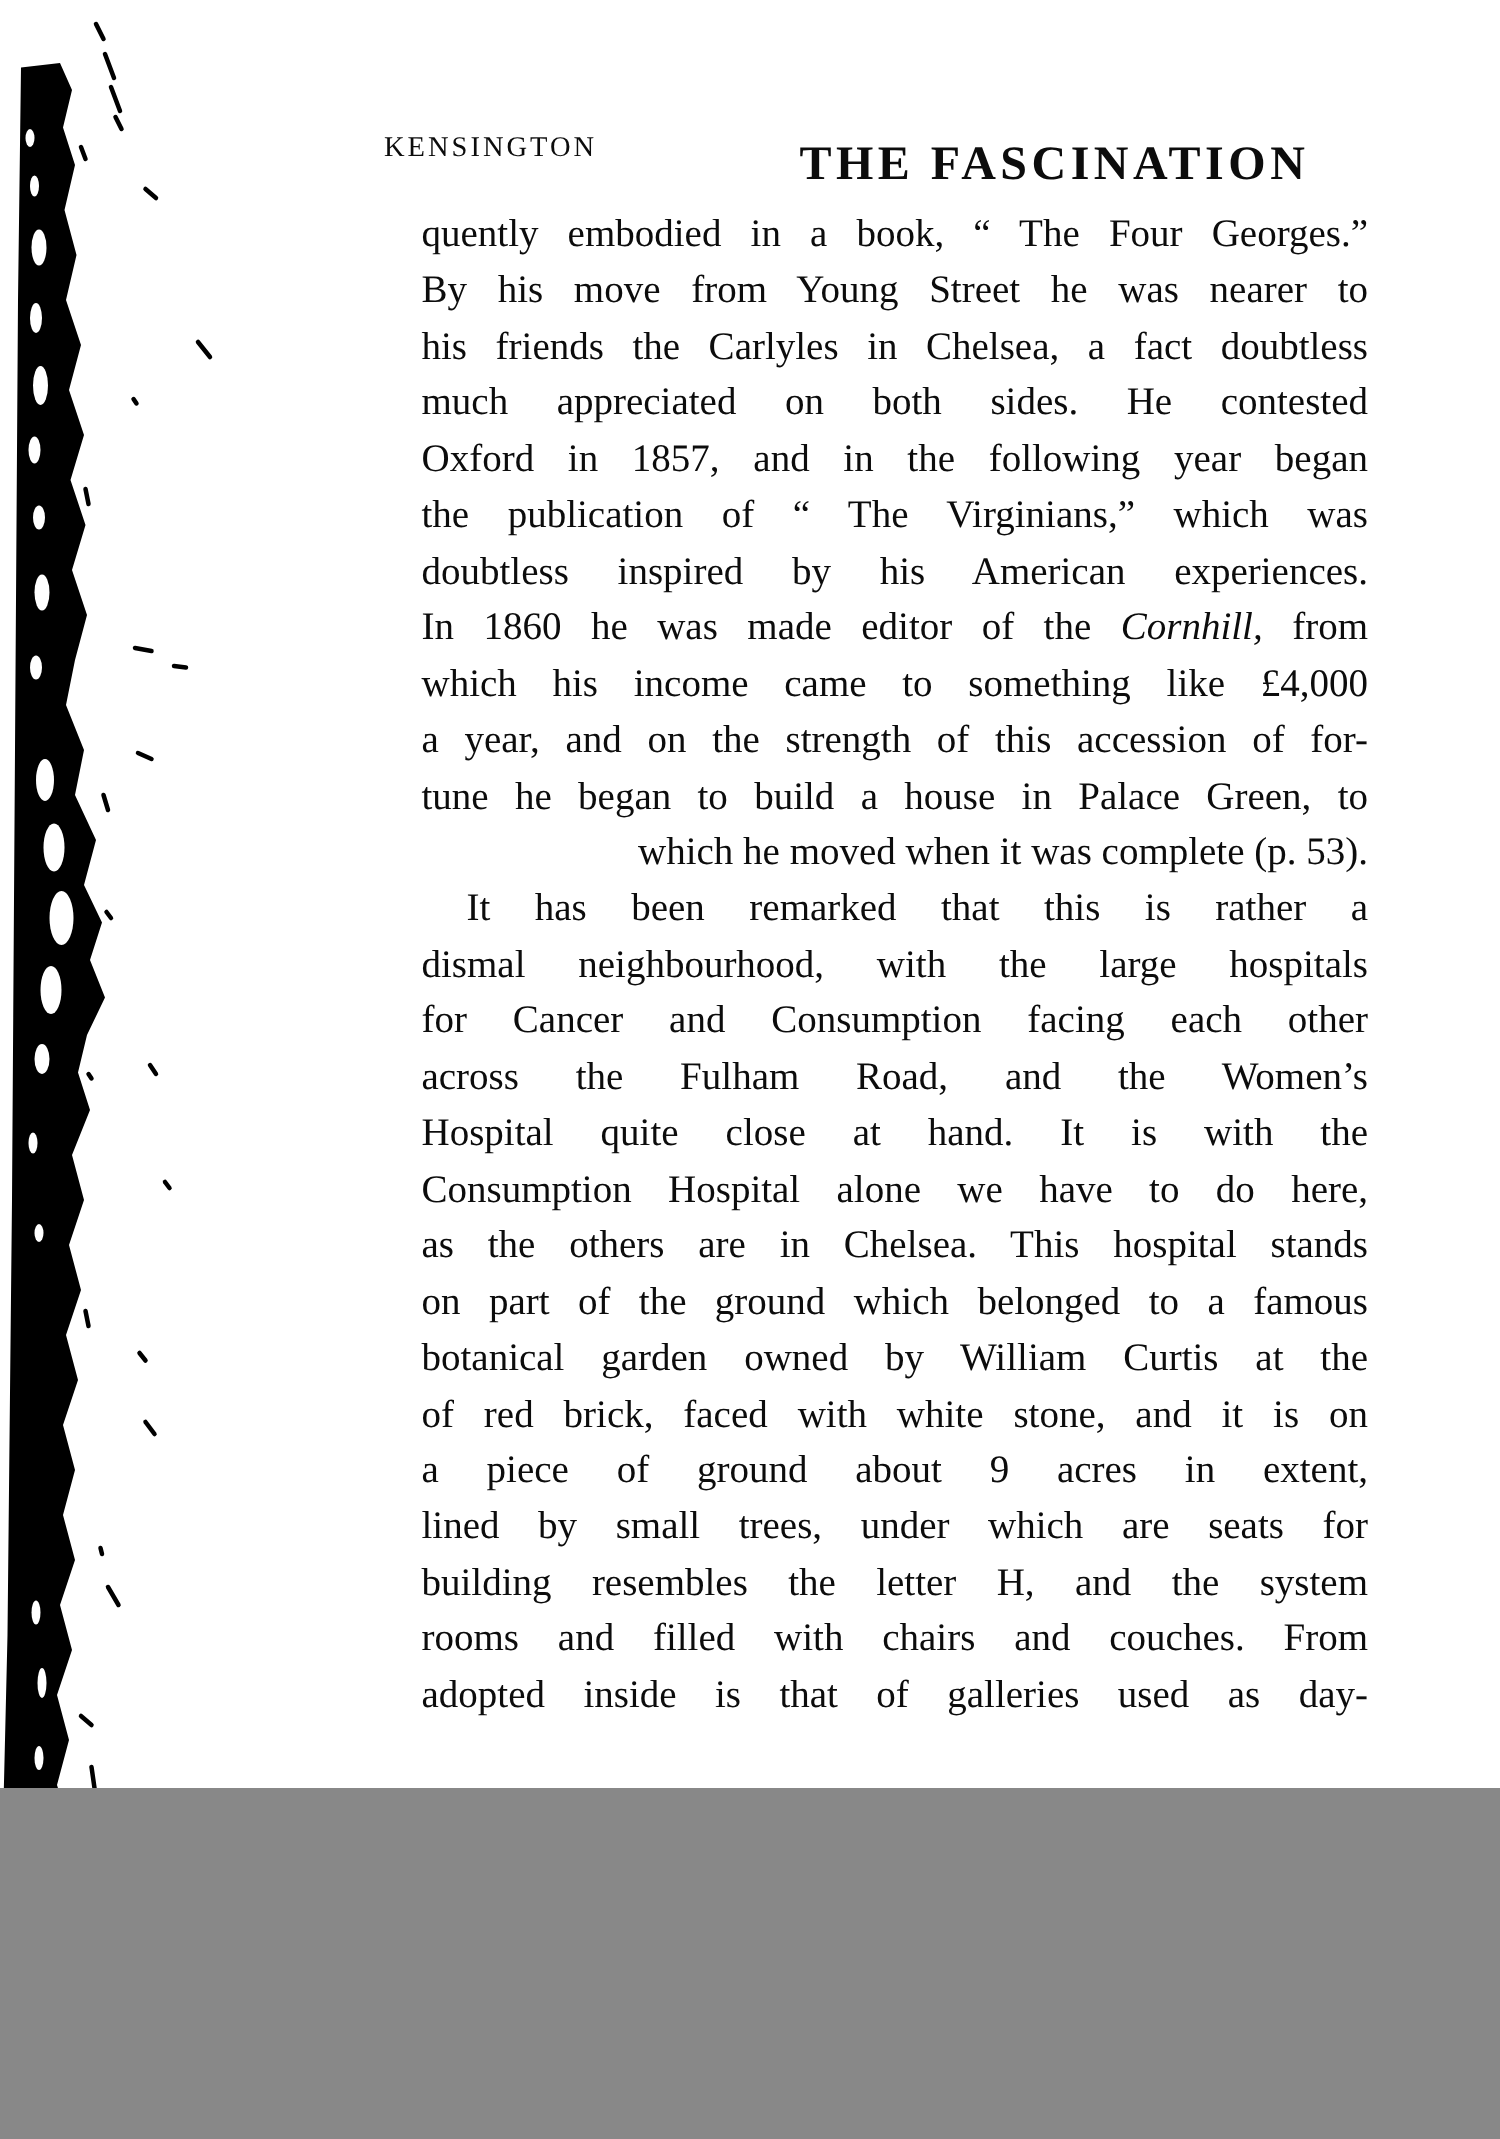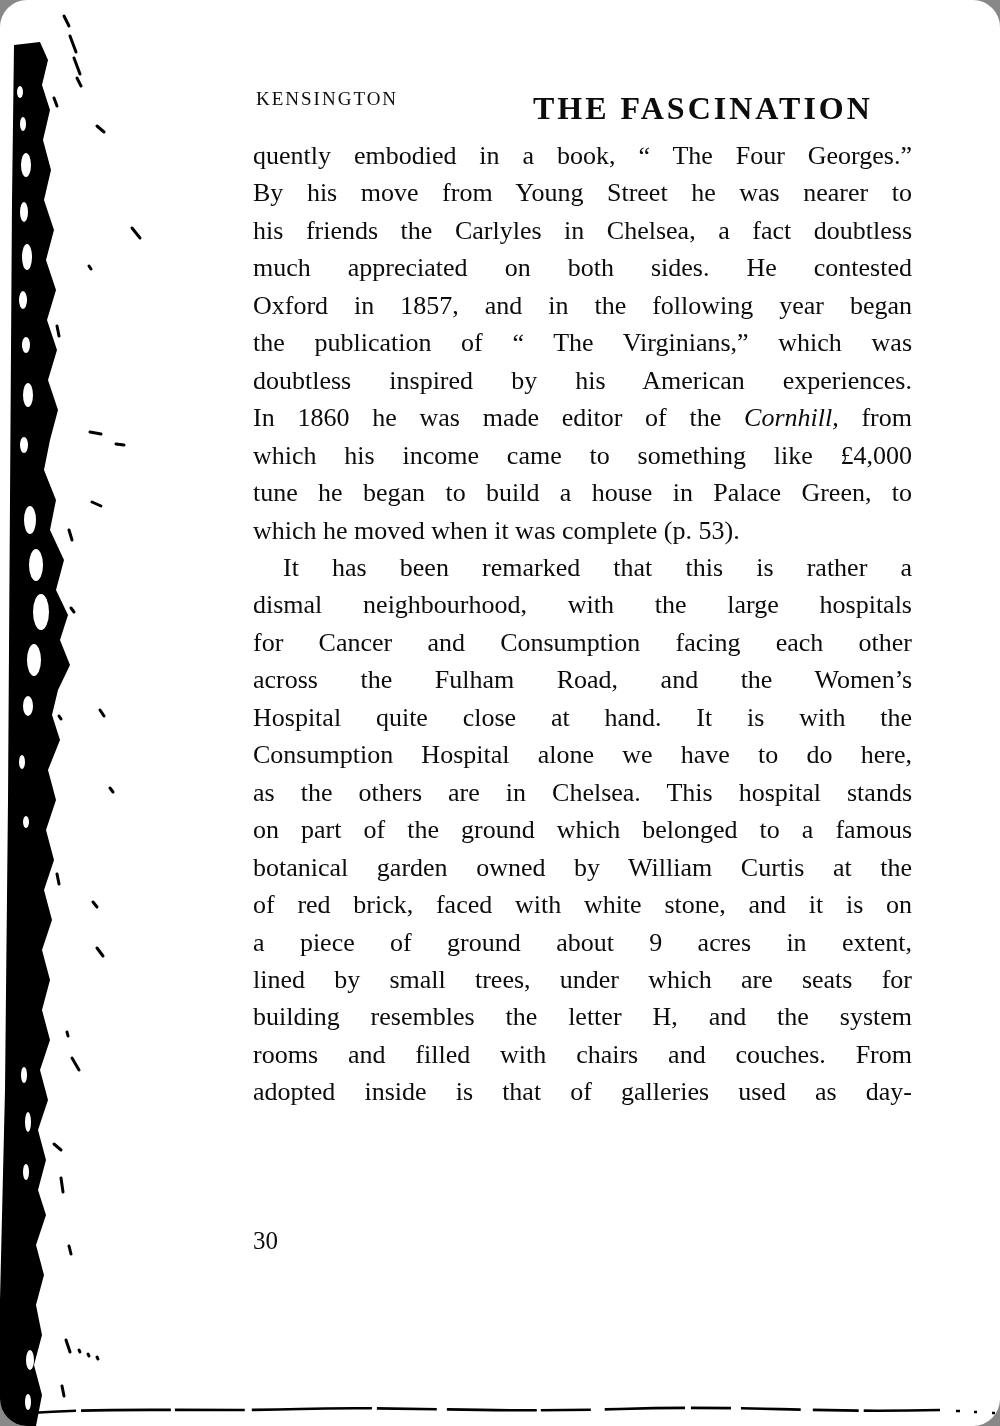--- a/index.html
+++ b/index.html
@@ -1,24 +1,23 @@
 <!DOCTYPE html>
 <html><head>
 <meta charset="utf-8">
 <style>
   html, body { margin: 0; padding: 0; background: #888; }
   #scan-page {
     position: relative;
     width: 1000px;
-    height: 1426px;
+    height: 1192px;
     background: #ffffff;
     overflow: hidden;
     font-family: "Liberation Serif", "DejaVu Serif", serif;
     color: #0c0c0c;
-    border-radius: 27px;
   }
   #artifact-layer {
     position: absolute;
     left: 0; top: 0;
     width: 1000px; height: 1426px;
   }
   .running-head-left {
     position: absolute;
     left: 256px; top: 88px;
     font-size: 19px;
@@ -36,26 +35,27 @@
   }
   #body-text {
     position: absolute;
     left: 253px; top: 137px;
     width: 659px;
     font-size: 26px;
     line-height: 37.45px;
   }
   #body-text .line {
     white-space: nowrap;
-    text-align: left;
+    text-align: right;
   }
   #body-text .line.just {
     white-space: normal;
     text-align: justify;
     text-align-last: justify;
+    margin-left: 28px;
   }
   #body-text .line.ind { text-indent: 30px; }
   #body-text em { }
   .page-number {
     position: absolute;
     left: 253px; top: 1227px;
     width: 659px;
     font-size: 25px;
   }
 </style>
@@ -145,20 +145,21 @@
   <div id="body-text">
       <div class="line just"><span>quently embodied in a book, “ The Four Georges.”</span></div>
       <div class="line just"><span>By his move from Young Street he was nearer to</span></div>
       <div class="line just"><span>his friends the Carlyles in Chelsea, a fact doubtless</span></div>
       <div class="line just"><span>much appreciated on both sides.  He contested</span></div>
       <div class="line just"><span>Oxford in 1857, and in the following year began</span></div>
       <div class="line just"><span>the publication of “ The Virginians,” which was</span></div>
       <div class="line just"><span>doubtless inspired by his American experiences.</span></div>
       <div class="line just"><span>In 1860 he was made editor of the </span><em>Cornhill,</em><span> from</span></div>
       <div class="line just"><span>which his income came to something like £4,000</span></div>
+      <div class="line just"><span>a year, and on the strength of this accession of for-</span></div>
       <div class="line just"><span>tune he began to build a house in Palace Green, to</span></div>
       <div class="line"><span>which he moved when it was complete (p. 53).</span></div>
       <div class="line just ind"><span>It has been remarked that this is rather a</span></div>
       <div class="line just"><span>dismal neighbourhood, with the large hospitals</span></div>
       <div class="line just"><span>for Cancer and Consumption facing each other</span></div>
       <div class="line just"><span>across the Fulham Road, and the Women’s</span></div>
       <div class="line just"><span>Hospital quite close at hand.  It is with the</span></div>
       <div class="line just"><span>Consumption Hospital alone we have to do here,</span></div>
       <div class="line just"><span>as the others are in Chelsea.  This hospital stands</span></div>
       <div class="line just"><span>on part of the ground which belonged to a famous</span></div>

